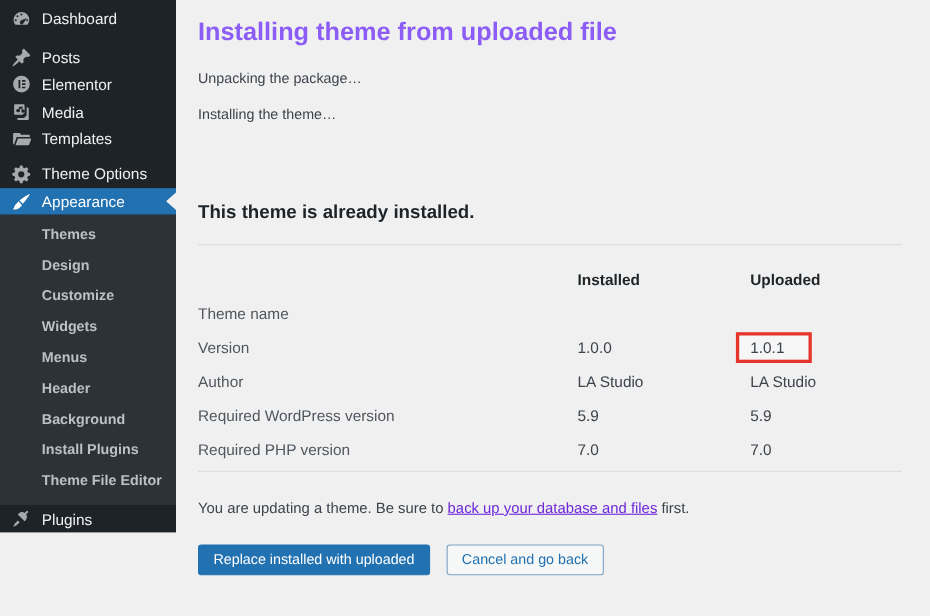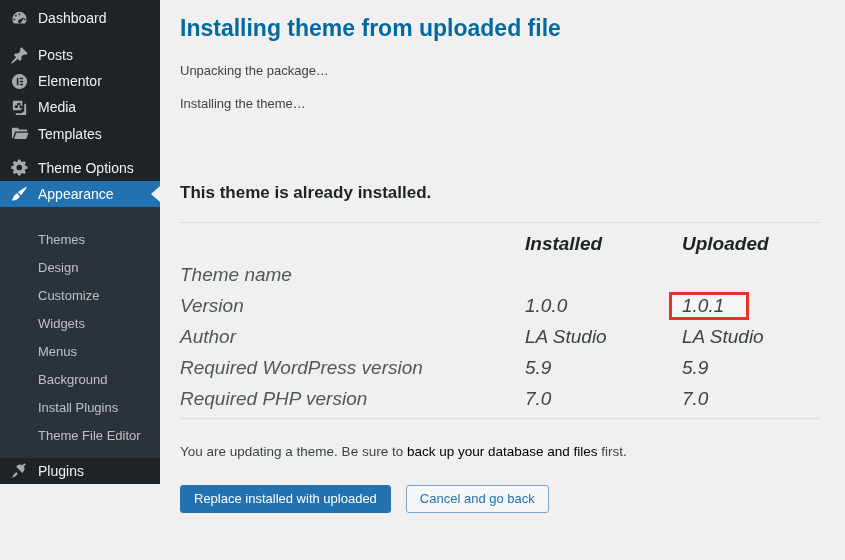--- a/index.html
+++ b/index.html
@@ -42,21 +42,22 @@
     position: absolute;
     right: 0;
     top: 50%;
     transform: translateY(-50%);
     border: 8px solid transparent;
     border-right: 9px solid #f0f0f1;
     border-left-width: 0;
   }
   .submenu {
     background: #2c3338;
-    padding: 19px 0 8px 0;
+    padding: 4px 0 8px 0;
+    font-weight: bold;
   }
   .submenu-item {
     display: block;
     height: 28px;
     line-height: 28px;
     padding-left: 38px;
     font-size: 13px;
     color: #bdc1c6;
     cursor: pointer;
   }
@@ -64,21 +65,21 @@
   
   .content {
     flex: 1;
     background: #f0f0f1;
     padding: 14px 25px 0 20px;
     color: #3c434a;
   }
   h1.page-title {
     font-size: 23px;
     font-weight: 600;
-    color: #0369a1;
+    color: #8b5cf6;
     line-height: 1.3;
     white-space: nowrap;
   }
   .progress-line {
     font-size: 13px;
     color: #3c434a;
     line-height: 15px;
   }
   .progress-line.first { margin-top: 19px; }
   .progress-line.second { margin-top: 18px; }
@@ -90,26 +91,25 @@
   }
   hr.rule {
     border: none;
     border-top: 1px solid #dcdcde;
     width: 640px;
     margin: 19px 0 0 0;
   }
   hr.rule.below-table { margin-top: 3px; }
 
   table.compare {
-    margin-top: 6px;
+    margin-top: 16px;
     border-collapse: collapse;
     table-layout: fixed;
     width: 640px;
-    font-size: 19px;
-    font-style: italic;
+    font-size: 14px;
   }
   table.compare col.c1 { width: 345px; }
   table.compare col.c2 { width: 157px; }
   table.compare col.c3 { width: 138px; }
   table.compare th, table.compare td {
     height: 31px;
     vertical-align: middle;
     text-align: left;
     font-weight: 400;
     padding: 0;
@@ -130,21 +130,22 @@
     line-height: 16px;
   }
 
   .update-note {
     margin-top: 25px;
     font-size: 13.5px;
     color: #3c434a;
     line-height: 16px;
   }
   .update-note a {
-    color: #000000;
+    color: #6d28d9;
+    text-decoration: underline;
     cursor: pointer;
   }
 
   .button-row {
     margin-top: 25px;
     display: flex;
     gap: 15px;
     align-items: center;
   }
   .btn {
@@ -240,20 +241,21 @@
       </span>
       <span class="label">Appearance</span>
     </div>
 
     <nav class="submenu">
       <span class="submenu-item">Themes</span>
       <span class="submenu-item">Design</span>
       <span class="submenu-item">Customize</span>
       <span class="submenu-item">Widgets</span>
       <span class="submenu-item">Menus</span>
+      <span class="submenu-item">Header</span>
       <span class="submenu-item">Background</span>
       <span class="submenu-item">Install Plugins</span>
       <span class="submenu-item">Theme File Editor</span>
     </nav>
 
     <div class="menu-item">
       <span class="icon">
         <svg viewBox="0 0 20 20">
             <path d="M13.1 4.5l2.2-2.2 1.4 1.4-2.2 2.2c1.2 1.7 1 4.1-.5 5.6l-1 1-6.5-6.5 1-1c1.5-1.5 3.9-1.7 5.6-.5zM8.3 13.4l-1.7-1.7-2.9 2.9-1.6 3.3 3.3-1.6 2.9-2.9z"></path>
           </svg>

